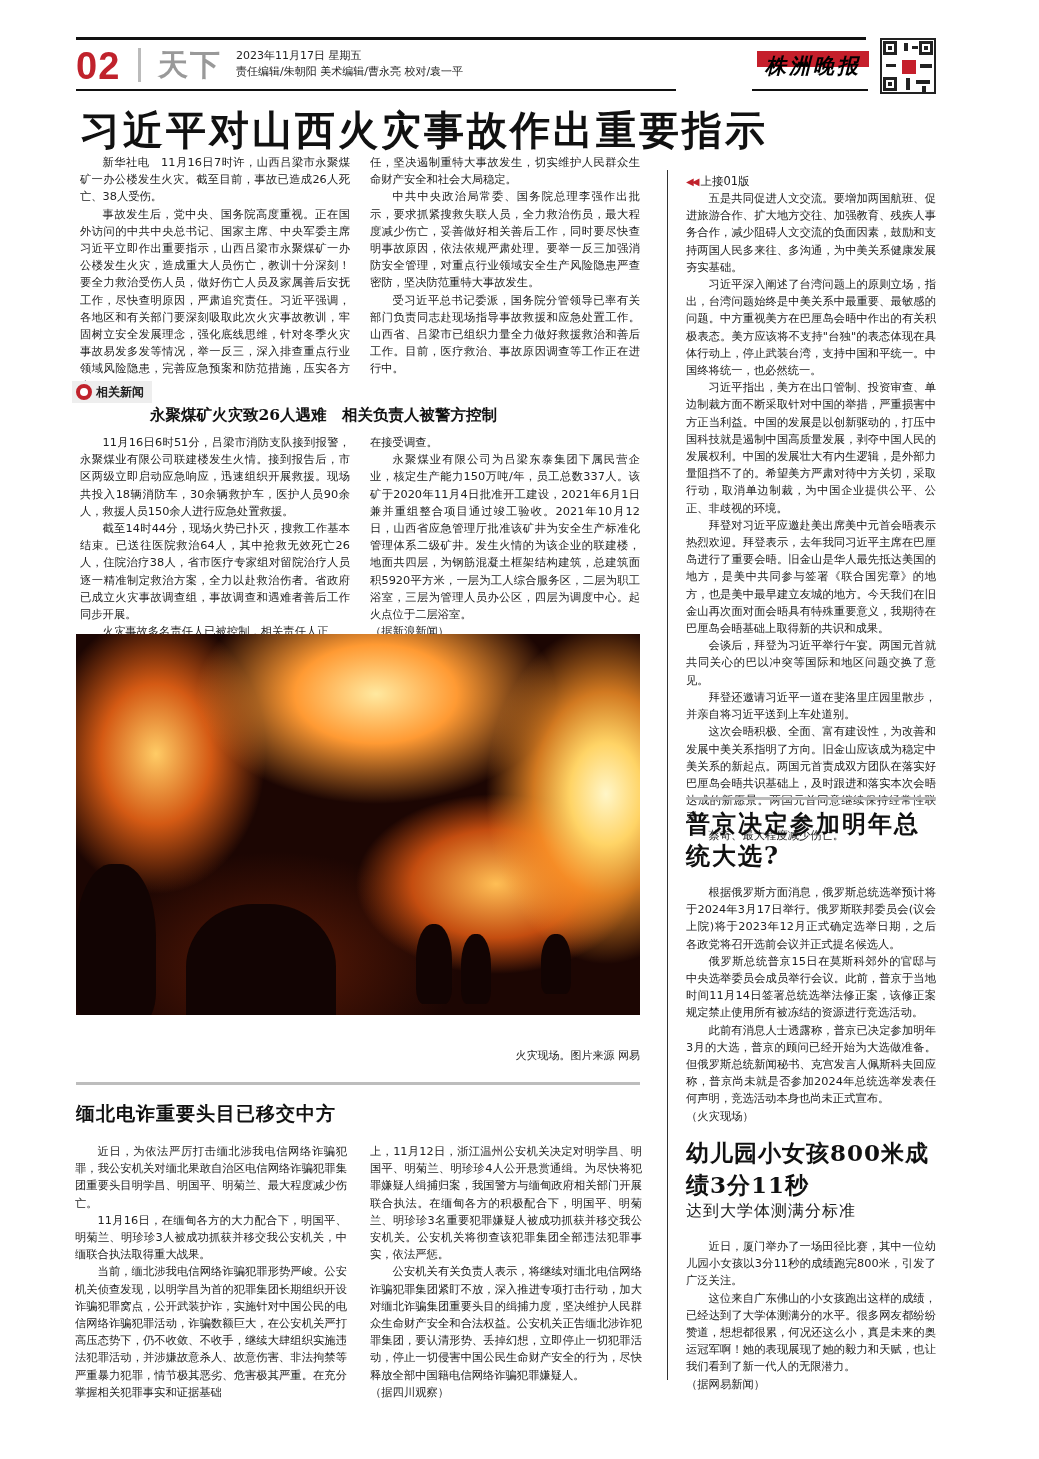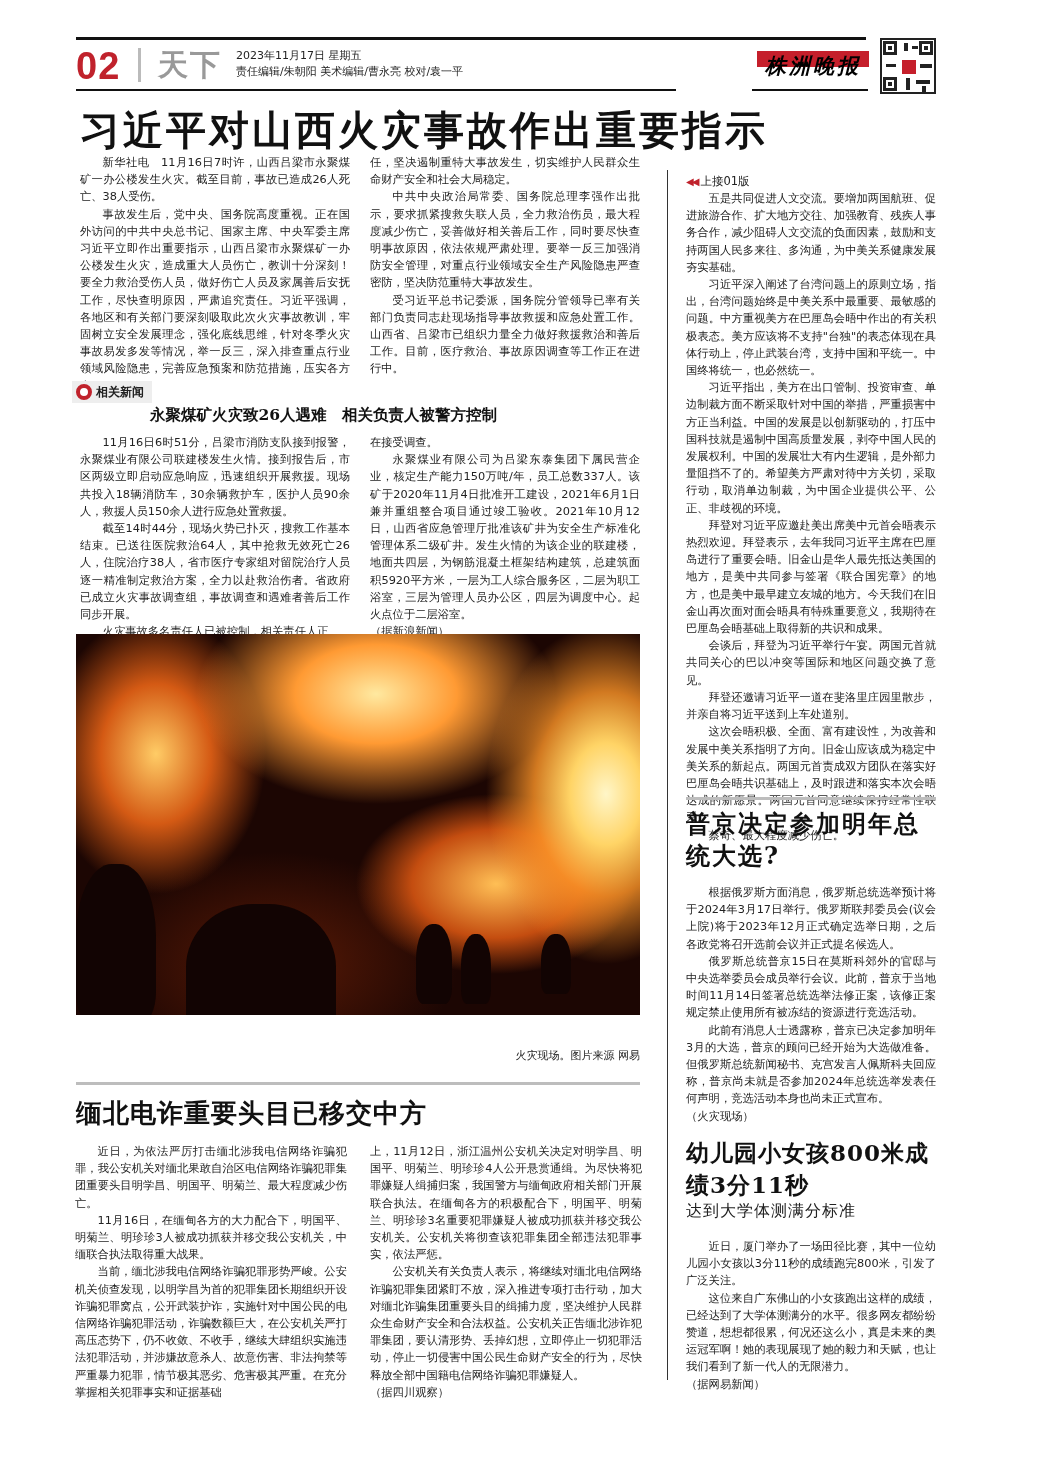--- a/index.html
+++ b/index.html
@@ -56,21 +56,21 @@
       radial-gradient(ellipse 120px 170px at 530px 160px, #fff6c8 0%, #ffd466 30%, rgba(255,150,40,0.8) 60%, rgba(0,0,0,0) 100%),
       radial-gradient(ellipse 180px 110px at 300px 60px, #ffe9a0 0%, #ff9a33 45%, rgba(120,30,0,0) 100%),
       radial-gradient(ellipse 110px 140px at 80px 120px, #ffcc66 0%, #d45a14 50%, rgba(60,10,0,0) 100%),
       radial-gradient(ellipse 140px 90px at 420px 250px, #ffbf55 0%, #c44d10 60%, rgba(40,10,0,0) 100%),
       radial-gradient(ellipse 260px 160px at 200px 330px, #5a1a06 0%, #1c0603 70%),
       linear-gradient(180deg, #7a2a08 0%, #3a0e04 60%, #150402 100%); }
   .silhouette { position: absolute; background: #120403; border-radius: 45% 45% 20% 20%; }
   .caption { left: 420px; top: 1021px; width: 220px; text-align: right; font-size: 11px; line-height: 16px; color: #222; margin-top: 27px; }
   .gray-rule { left: 76px; top: 1082px; width: 564px; height: 3px; background: #bdbdbd; }
 
-  .title2 { left: 76px; top: 1093px; font-family: "DejaVu Serif", serif; font-weight: bold; font-size: 26px; line-height: 40px; letter-spacing: 1px; color: #111; }
+  .title2 { left: 76px; top: 1093px; font-family: "DejaVu Serif", serif; font-weight: bold; font-size: 19px; line-height: 40px; letter-spacing: 1px; color: #111; }
   .c5 { left: 75px; top: 1143px; width: 272px; }
   .c6 { left: 370px; top: 1143px; width: 272px; }
 
   
   .cont-line { left: 686px; top: 173px; font-size: 11.5px; line-height: 17px; color: #222; display: flex; align-items: center; gap: 3px; }
   .arrow-icon { color: #c0222c; font-size: 10px; letter-spacing: -2px; }
   .c7 { left: 686px; top: 190px; width: 250px; }
 
   .gray-rule-r { left: 686px; top: 797px; width: 250px; height: 3px; background: #bdbdbd; }
   .title3 { left: 686px; top: 808px; width: 255px; font-family: "DejaVu Serif", serif; font-weight: bold; font-size: 24px; line-height: 32px; letter-spacing: 2px; color: #111; }

